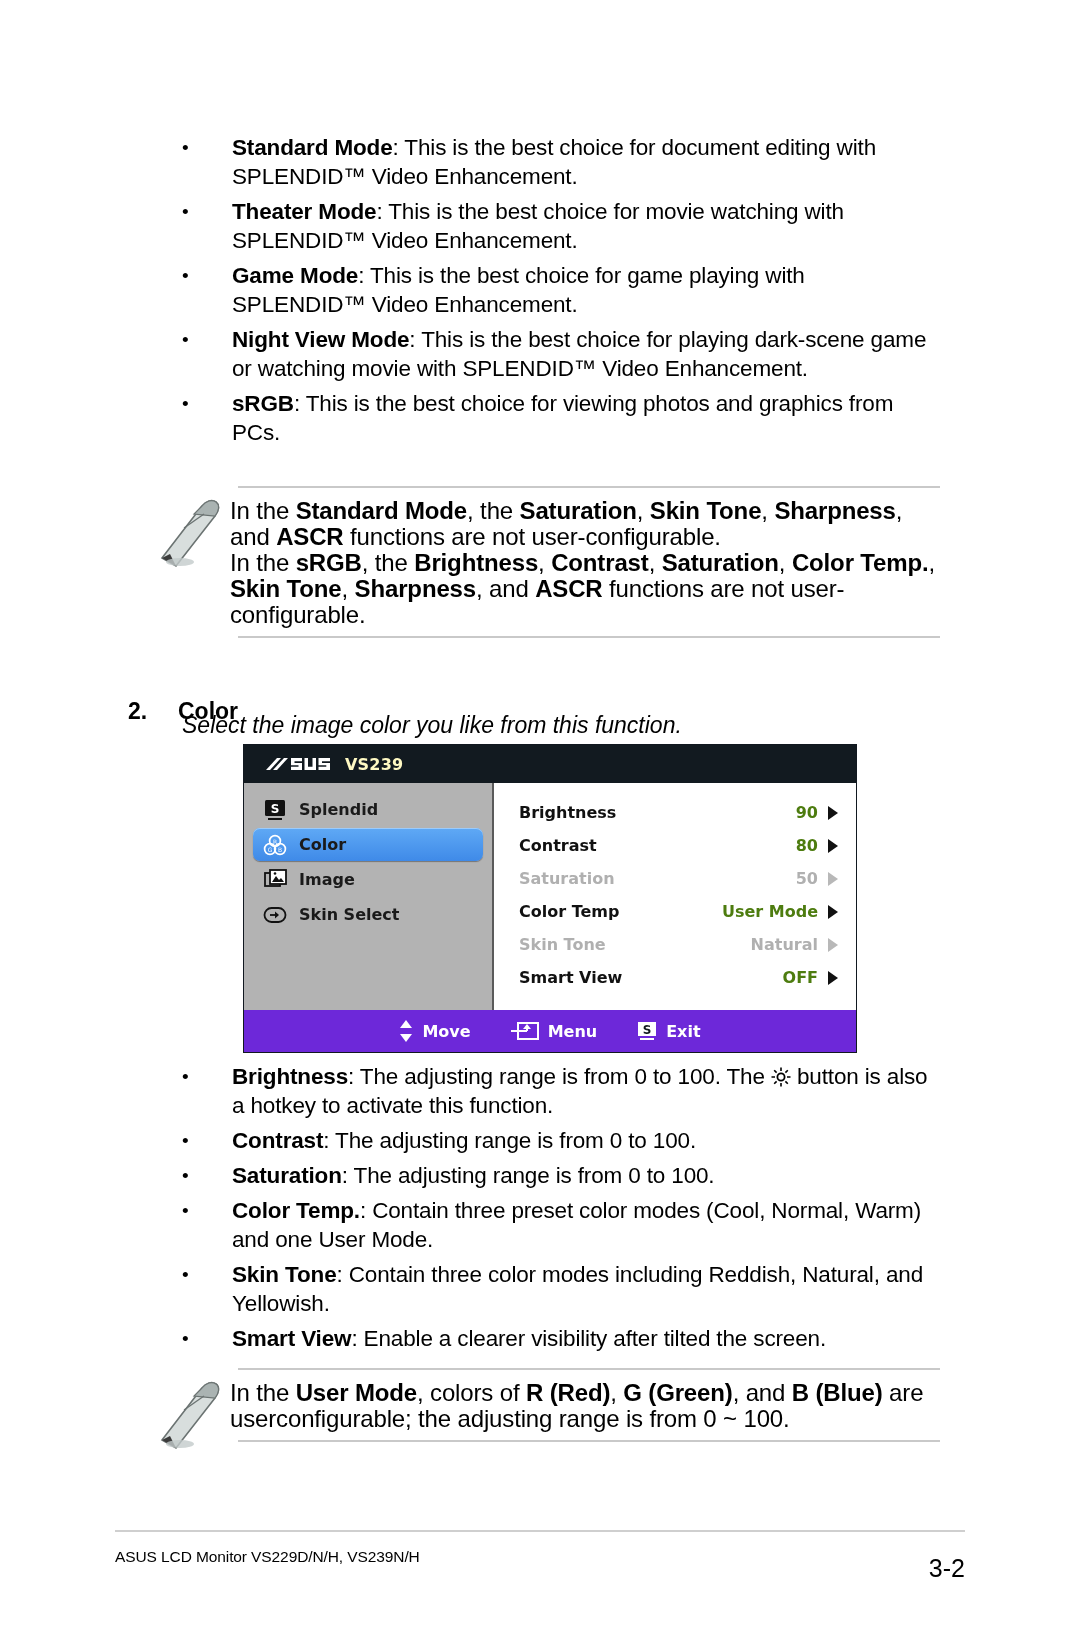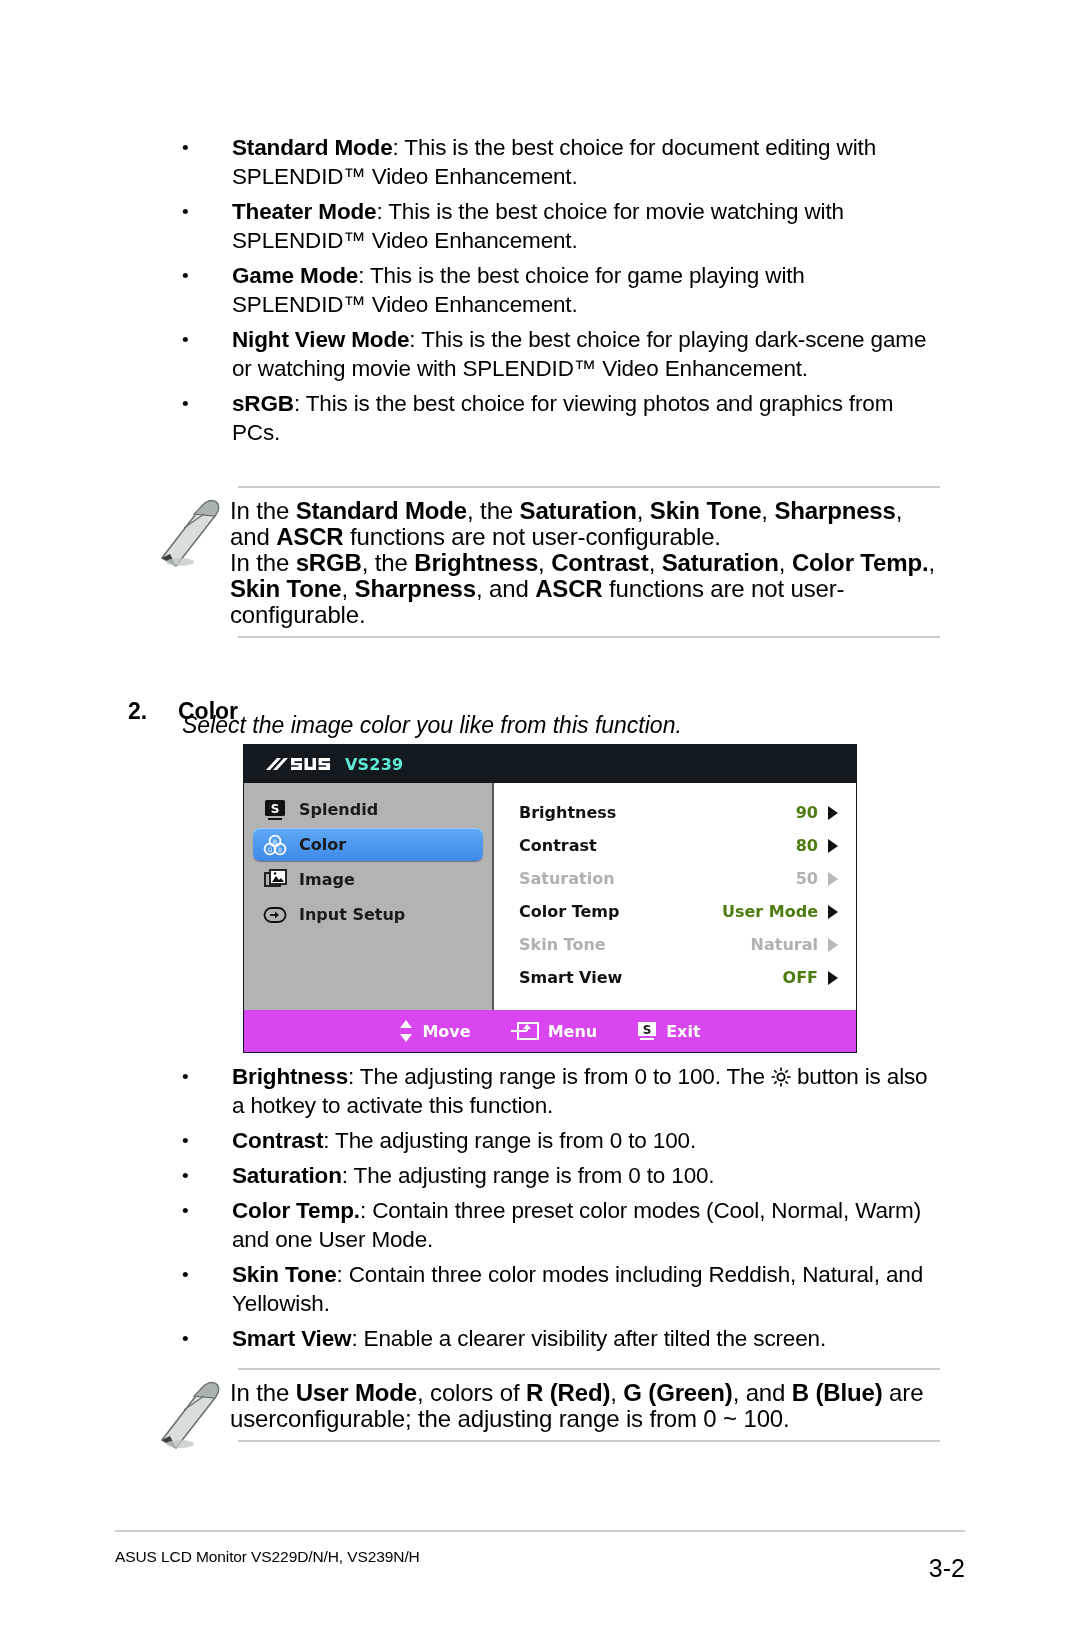--- a/index.html
+++ b/index.html
@@ -125,21 +125,21 @@
     display: flex;
     align-items: center;
     padding-left: 20px;
     box-sizing: border-box;
   }
   .asus-logo {
     display: inline-block;
     height: 15px;
   }
   .osd-model {
-    color: #5eead4;
+    color: #fef9c3;
     font-size: 16px;
     font-weight: bold;
     margin-left: 9px;
     letter-spacing: 0.2px;
   }
   .osd-body {
     display: flex;
     height: 227px;
   }
   .osd-sidebar {
@@ -211,21 +211,21 @@
     width: 0; height: 0;
     border-top: 7px solid transparent;
     border-bottom: 7px solid transparent;
     border-left: 10px solid #111111;
   }
   .osd-row.disabled .osd-arrow {
     border-left-color: #b8b8b8;
   }
   .osd-footer {
     height: 42px;
-    background: #d946ef;
+    background: #6d28d9;
     display: flex;
     align-items: center;
     justify-content: center;
     gap: 40px;
   }
   .osd-foot-item {
     display: flex;
     align-items: center;
     color: #ffffff;
     font-size: 16px;
@@ -377,21 +377,21 @@
         </div>
 
         <div class="osd-item">
           <span class="osd-item-icon">
             <svg width="24" height="22" viewBox="0 0 24 22">
               <rect x="1.5" y="4" width="21" height="14" rx="7" fill="none" stroke="#111111" stroke-width="1.8"></rect>
               <path d="M7 11 L15 11" stroke="#111111" stroke-width="1.8"></path>
               <path d="M12 7.5 L16 11 L12 14.5 Z" fill="#111111"></path>
             </svg>
           </span>
-          <span class="osd-item-label">Input Setup</span>
+          <span class="osd-item-label">Skin Select</span>
         </div>
 
 
       </div>
 
       <div class="osd-main">
 
         <div class="osd-row">
           <span class="osd-row-label">Brightness</span>
           <span class="osd-row-right">

